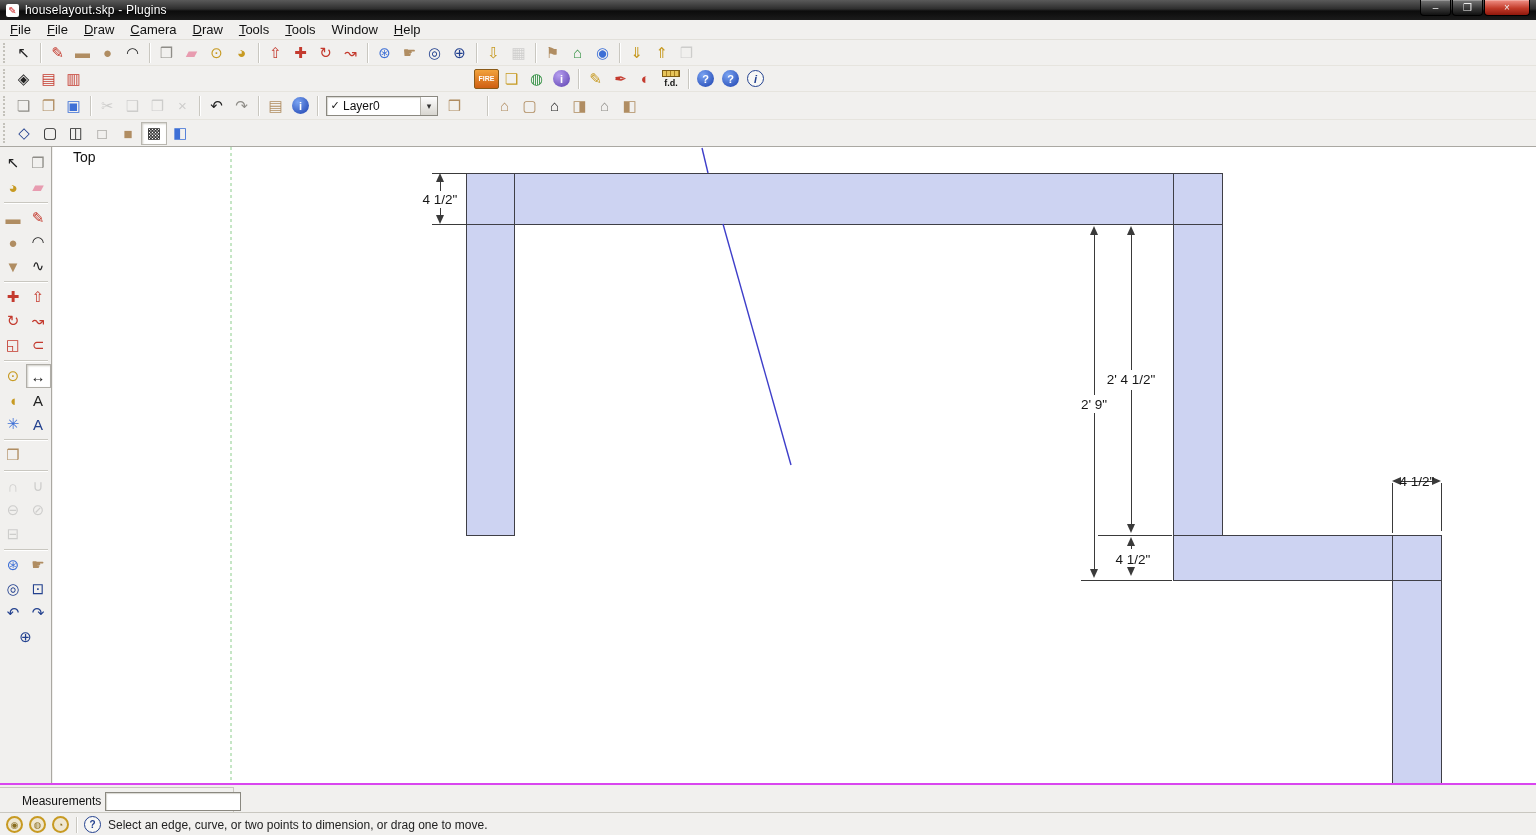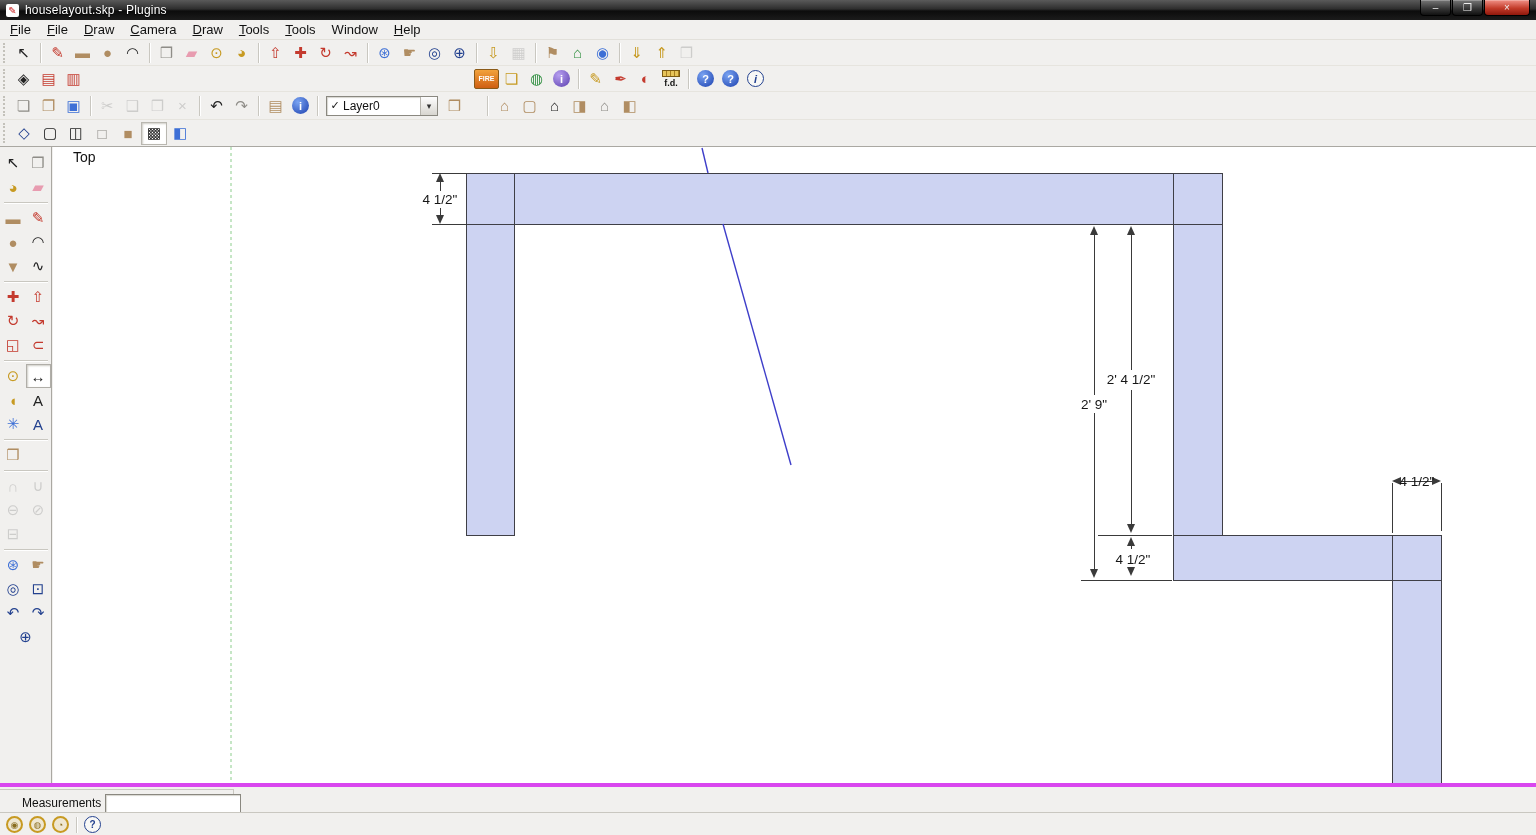--- a/index.html
+++ b/index.html
@@ -63,21 +63,21 @@
     display:flex;flex-wrap:wrap;align-content:flex-start;justify-content:center;}
   .pbtn{width:25px;height:24px;display:flex;align-items:center;justify-content:center;font-size:15px;}
   .pbtn.active{background:#fff;border:1px solid #b0aea8;box-shadow:inset 1px 1px 2px #cfcdc6;box-sizing:border-box;}
   .psep{width:44px;height:1px;background:#c9c7c0;box-shadow:0 1px 0 #fff;margin:3px 0;}
   
   .canvas{position:absolute;left:53px;top:147px;width:1483px;height:636px;background:#fff;overflow:hidden;}
   .view-label{position:absolute;left:20px;top:2px;font-size:14px;color:#111;font-weight:500;}
   svg text{font-family:"Liberation Sans","DejaVu Sans",sans-serif;font-size:13.5px;fill:#161616;}
   
   .measbar{position:absolute;left:0;top:783px;width:1536px;height:29px;background:#f1f0ee;
-    border-top:4px solid #d946ef;box-sizing:border-box;}
+    border-top:2px solid #d946ef;box-sizing:border-box;}
   .meas-panel{position:absolute;left:0;top:2px;width:233px;height:26px;
     border-top:1px solid #c9c7c0;border-right:1px solid #c9c7c0;display:flex;align-items:center;}
   .meas-label{font-size:12px;color:#111;margin-left:22px;margin-right:4px;}
   .meas-input{width:128px;height:17px;border:1px solid #8a8880;box-shadow:inset 1px 1px 1px #d8d6d0;
     font-size:12px;padding:0 3px;background:#fff;outline:none;}
   .statusbar{position:absolute;left:0;top:812px;width:1536px;height:23px;background:#f1f0ee;
     border-top:1px solid #c9c7c0;display:flex;align-items:center;}
   .ring{width:13px;height:13px;border:2px solid #c79a22;border-radius:50%;margin-left:6px;
     color:#8a6d1f;font-size:9px;display:flex;align-items:center;justify-content:center;background:#efe7d2;}
   .ssep{width:1px;height:16px;background:#c9c7c0;box-shadow:1px 0 0 #fff;margin:0 7px;}
@@ -346,15 +346,16 @@
       <input class="meas-input" type="text" value="" style="">
     </div>
   </div>
 
   <div class="statusbar">
     <span class="ring">◉</span>
     <span class="ring">◍</span>
     <span class="ring">◔</span>
     <span class="ssep"></span>
     <span class="status-q">?</span>
+    <span class="status-text">Select an edge, curve, or two points to dimension, or drag one to move.</span>
   </div>
 
 </div>
 
 </body></html>

